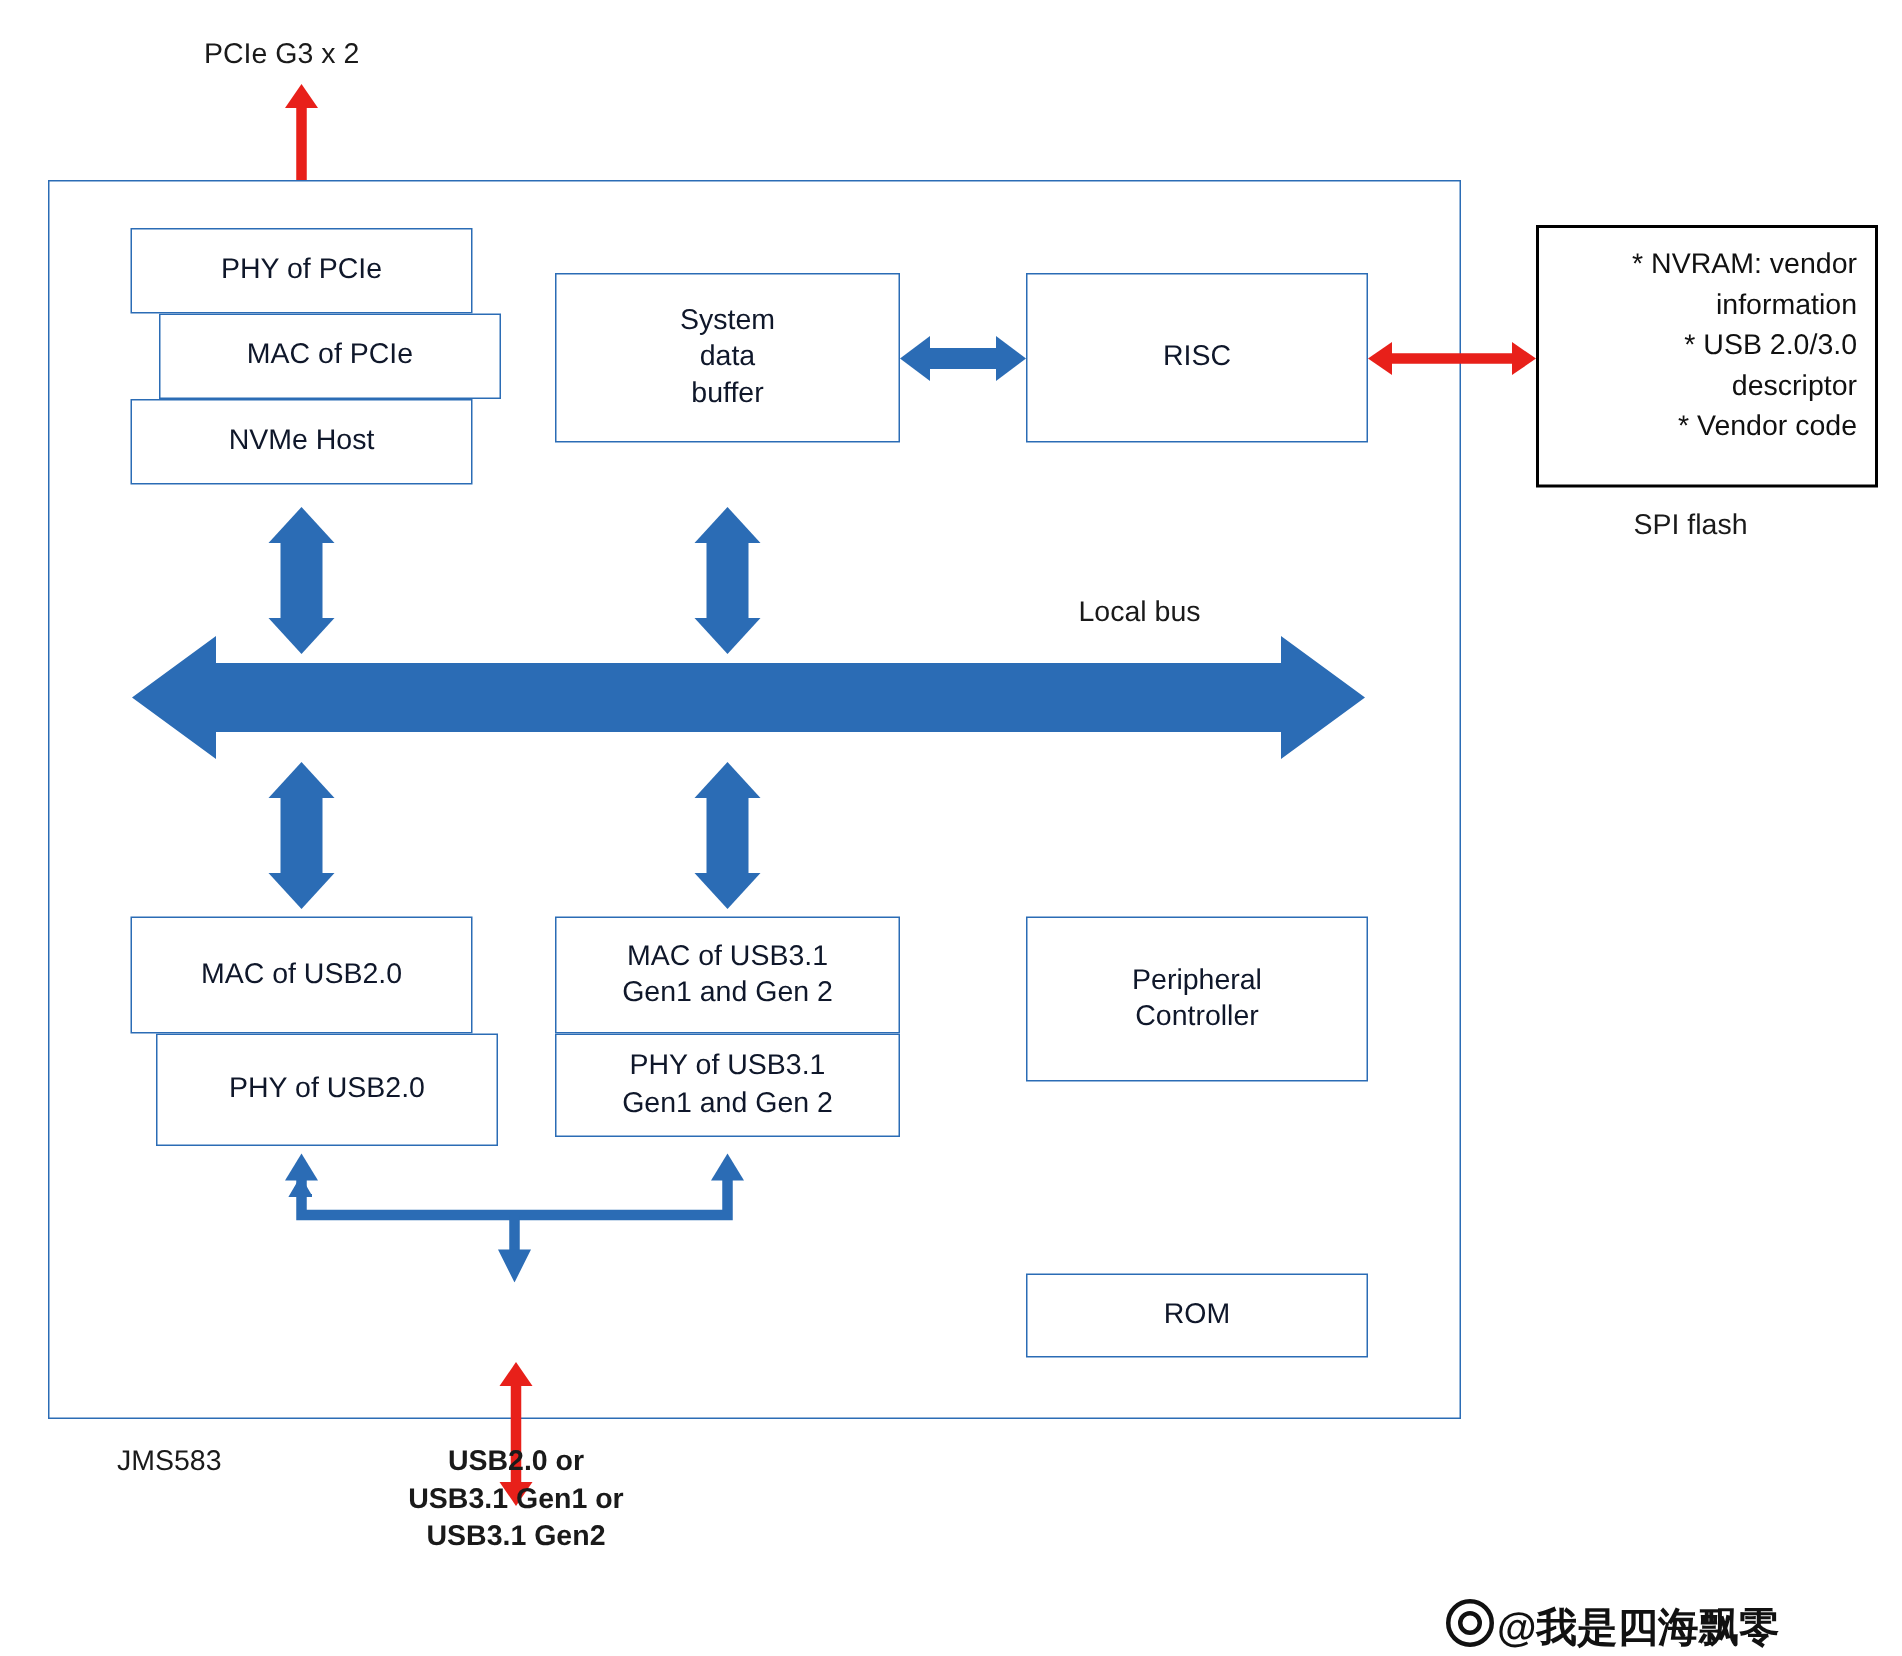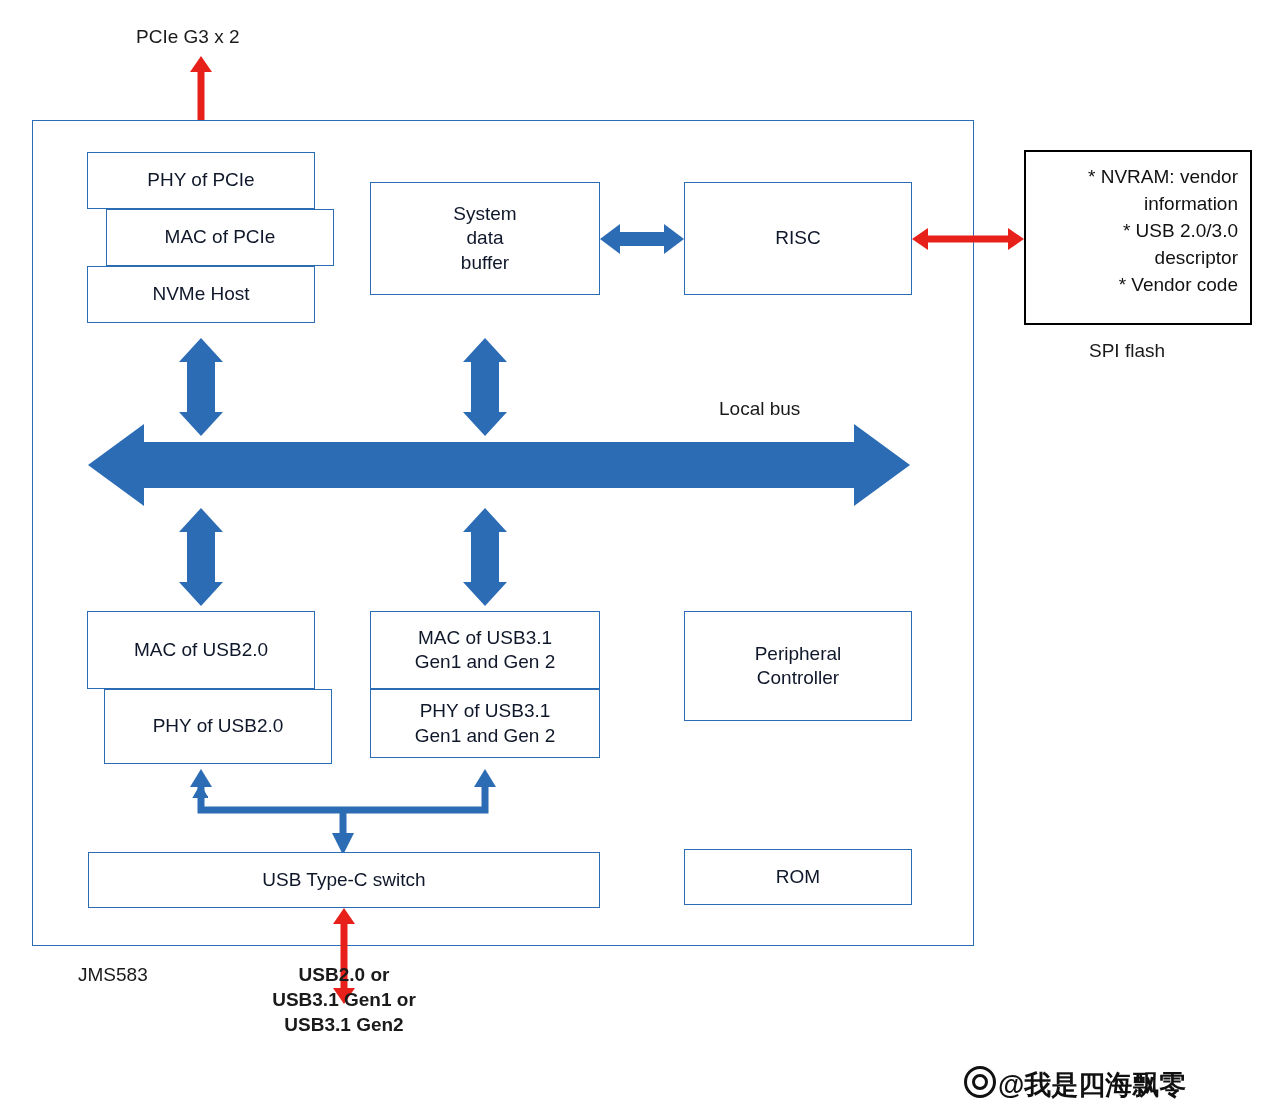--- a/index.html
+++ b/index.html
@@ -263,21 +263,20 @@
     <svg width="330" height="92" viewBox="0 0 330 92" xmlns="http://www.w3.org/2000/svg">
       <polyline points="21,22 21,47 305,47 305,22" fill="none" stroke="#2b6cb5" stroke-width="7"></polyline>
       <polyline points="21,22 14,34 28,34" fill="#2b6cb5" stroke="#2b6cb5" stroke-width="2"></polyline>
       <polygon points="21,6 10,24 32,24" fill="#2b6cb5"></polygon>
       <polygon points="305,6 294,24 316,24" fill="#2b6cb5"></polygon>
       <line x1="163" y1="47" x2="163" y2="74" stroke="#2b6cb5" stroke-width="7"></line>
       <polygon points="163,92 152,70 174,70" fill="#2b6cb5"></polygon>
     </svg>
   </div>
 
-  <div class="box abs" style="left:88px; top:852px; width:512px; height:56px;">USB Type-C switch</div>
 
   <div class="red-v abs" style="left:329px; top:908px; width:30px; height:96px;">
     <div class="red-tri-up"></div>
     <div class="shaft" style="top:14px; height:68px;"></div>
     <div class="red-tri-down"></div>
   </div>
 
   <div class="abs lbl lbl-c" style="left:194px; top:962px; width:300px;font-weight:bold;">USB2.0 or
 USB3.1 Gen1 or
 USB3.1 Gen2</div>

